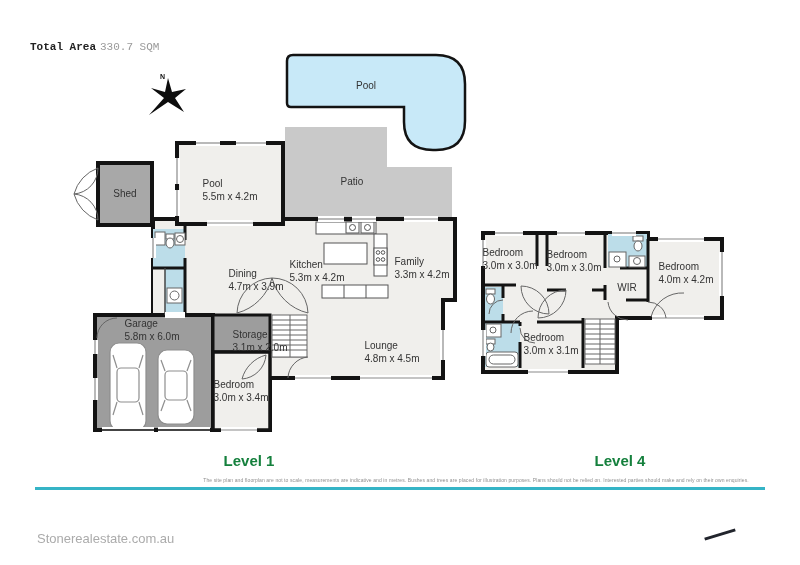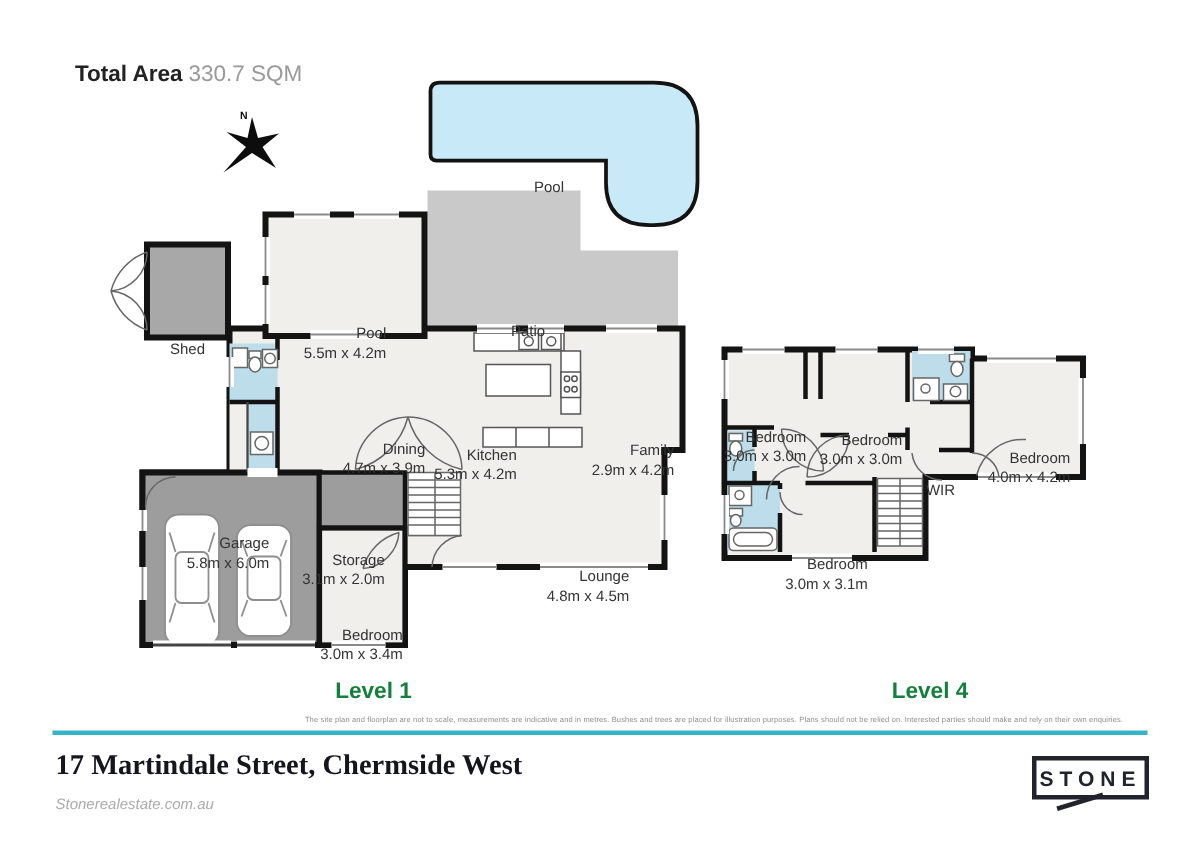--- a/index.html
+++ b/index.html
@@ -1,30 +1,30 @@
 <!DOCTYPE html>
 <html><head>
 <meta charset="utf-8">
 <style>
   html,body{margin:0;padding:0;background:#fff;}
   .page{position:relative;width:800px;height:565px;background:#ffffff;overflow:hidden;
         font-family:"Liberation Sans",sans-serif;}
   .plan-svg{position:absolute;left:0;top:0;}
-  .total-area{position:absolute;left:50px;top:41px;font-size:15px;color:#9a9a9a;}
+  .total-area{position:absolute;left:30px;top:41px;font-size:11px;color:#9a9a9a;font-family:Liberation Mono, monospace;}
   .total-area b{color:#222;font-weight:bold;margin-right:4px;}
-  .room-label{position:absolute;transform:translate(-50%,-50%);text-align:right;
-              font-size:10px;line-height:1.25;color:#333;white-space:nowrap;margin-top:40px;}
+  .room-label{position:absolute;transform:translate(-50%,-50%);text-align:left;
+              font-size:10px;line-height:1.25;color:#333;white-space:nowrap;}
   .room-label span{display:block;}
   .level-title{position:absolute;transform:translateX(-50%);font-size:15px;font-weight:bold;color:#15803d;}
   .disclaimer{position:absolute;left:160px;top:477px;width:632px;font-size:5px;color:#8f8f8f;
               text-align:center;letter-spacing:.1px;}
   .teal-rule{position:absolute;left:35px;top:487px;width:730px;height:3px;background:#35b4c6;}
   .address{position:absolute;left:37px;top:500px;font-family:"Liberation Serif",serif;
            font-size:19px;font-weight:600;color:#15161d;}
-  .website{position:absolute;left:37px;top:531px;font-size:10px;color:#ababab;font-style:italic;}
+  .website{position:absolute;left:37px;top:531px;font-size:13px;color:#ababab;}
   .logo-box{position:absolute;left:688px;top:504px;width:72px;height:23px;border:3px solid #21242c;
             display:flex;align-items:center;justify-content:center;
             font-size:14px;font-weight:bold;letter-spacing:4px;color:#21242c;}
   .logo-tail{position:absolute;left:704px;top:533px;width:32px;height:3px;background:#21242c;
              transform:rotate(-17deg);}
 </style>
 </head>
 <body>
 
 <div class="page">
@@ -283,41 +283,41 @@
       <span>Patio</span>
     </div>
   <div class="room-label" style="left:125px;top:194px">
       <span>Shed</span>
     </div>
 
   <div class="room-label" style="left:230px;top:190px">
     <span>Pool</span>
       <span>5.5m x 4.2m</span>
     </div>
-  <div class="room-label" style="left:256px;top:267px">
+  <div class="room-label" style="left:256px;top:280px">
     <span>Dining</span>
       <span>4.7m x 3.9m</span>
     </div>
   <div class="room-label" style="left:317px;top:271px">
     <span>Kitchen</span>
       <span>5.3m x 4.2m</span>
     </div>
   <div class="room-label" style="left:422px;top:268px">
     <span>Family</span>
-      <span>2.9m x 4.2m</span>
+      <span>3.3m x 4.2m</span>
     </div>
   <div class="room-label" style="left:392px;top:352px">
     <span>Lounge</span>
       <span>4.8m x 4.5m</span>
     </div>
   <div class="room-label" style="left:152px;top:330px">
     <span>Garage</span>
       <span>5.8m x 6.0m</span>
     </div>
-  <div class="room-label" style="left:229px;top:341px">
+  <div class="room-label" style="left:260px;top:341px">
     <span>Storage</span>
       <span>3.1m x 2.0m</span>
     </div>
   <div class="room-label" style="left:241px;top:391px">
     <span>Bedroom</span>
       <span>3.0m x 3.4m</span>
     </div>
 
   <div class="room-label" style="left:510px;top:259px">
     <span>Bedroom</span>
@@ -337,18 +337,16 @@
     </div>
   <div class="room-label" style="left:627px;top:288px">
     <span>WIR</span>
     </div>
 
   <div class="level-title" style="left:249px;top:452px">Level 1</div>
   <div class="level-title" style="left:620px;top:452px">Level 4</div>
 
   <div class="disclaimer">The site plan and floorplan are not to scale, measurements are indicative and in metres. Bushes and trees are placed for illustration purposes. Plans should not be relied on. Interested parties should make and rely on their own enquiries.</div>
   <div class="teal-rule"></div>
-  <div class="address">17 Martindale Street, Chermside West</div>
   <div class="website">Stonerealestate.com.au</div>
-  <div class="logo-box">STONE</div>
   <div class="logo-tail"></div>
 
 </div>
 
 </body></html>

